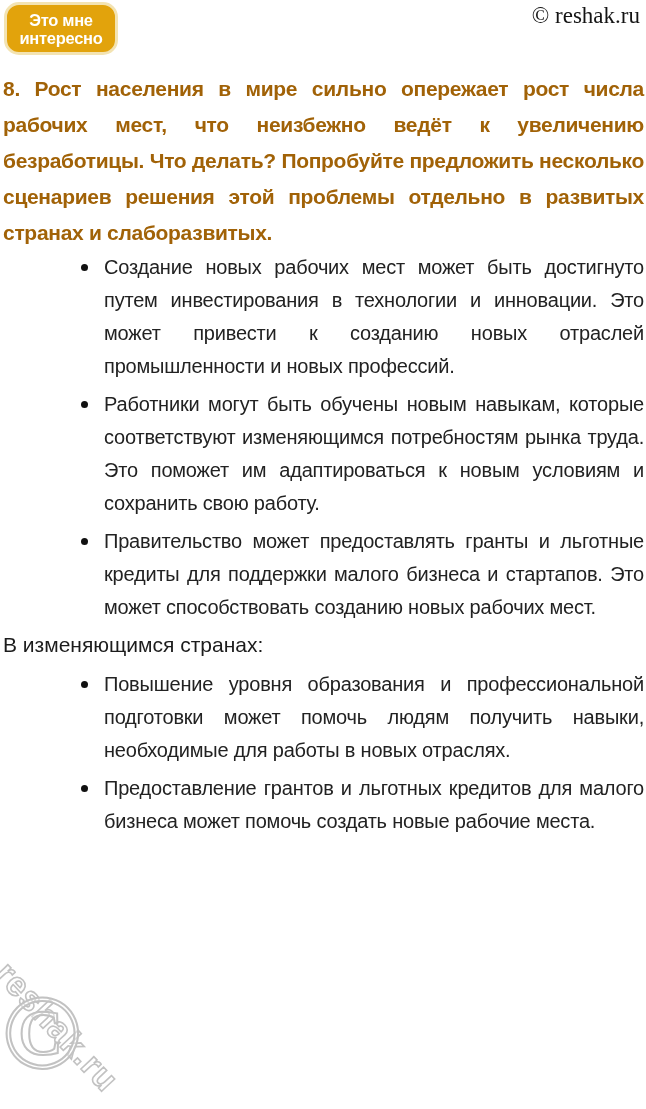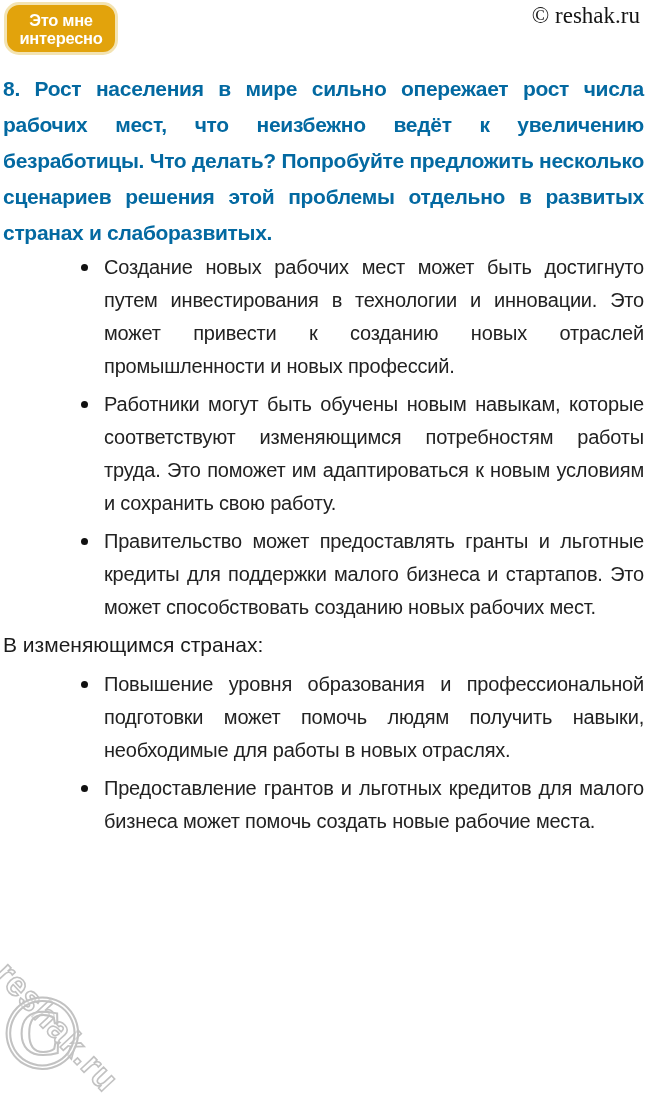--- a/index.html
+++ b/index.html
@@ -44,21 +44,21 @@
   
   .content {
     position: absolute; left: 3px; top: 71px;
     width: 641px;
   }
   .question {
     font-weight: 700;
     font-size: 21px; line-height: 36px;
     letter-spacing: -0.3px;
     text-align: justify;
-    color: #0369a1;
+    color: #a16207;
   }
   .section-label {
     font-size: 21px; line-height: 28px;
     font-weight: 400;
     margin: 7px 0 9px 0;
     color: #1c1c1c;
   }
   ul.answers {
     list-style: none;
     padding-left: 57px;
@@ -118,21 +118,21 @@
 
   <div class="copyright">© reshak.ru</div>
 
   <main class="content">
 
     <p class="question">8. Рост населения в мире сильно опережает рост числа рабочих мест, что неизбежно ведёт к увеличению безработицы. Что делать? Попробуйте предложить несколько сценариев решения этой проблемы отдельно в развитых странах и слаборазвитых.</p>
 
     <section>
       <ul class="answers">
         <li>Создание новых рабочих мест может быть достигнуто путем инвестирования в технологии и инновации. Это может привести к созданию новых отраслей промышленности и новых профессий.</li>
-        <li>Работники могут быть обучены новым навыкам, которые соответствуют изменяющимся потребностям работы труда. Это поможет им адаптироваться к новым условиям и сохранить свою работу.</li>
+        <li>Работники могут быть обучены новым навыкам, которые соответствуют изменяющимся потребностям рынка труда. Это поможет им адаптироваться к новым условиям и сохранить свою работу.</li>
         <li>Правительство может предоставлять гранты и льготные кредиты для поддержки малого бизнеса и стартапов. Это может способствовать созданию новых рабочих мест.</li>
       </ul>
     </section>
 
     <section>
       <p class="section-label">В изменяющимся странах:</p>
       <ul class="answers">
         <li>Повышение уровня образования и профессиональной подготовки может помочь людям получить навыки, необходимые для работы в новых отраслях.</li>
         <li>Предоставление грантов и льготных кредитов для малого бизнеса может помочь создать новые рабочие места.</li>
       </ul>

